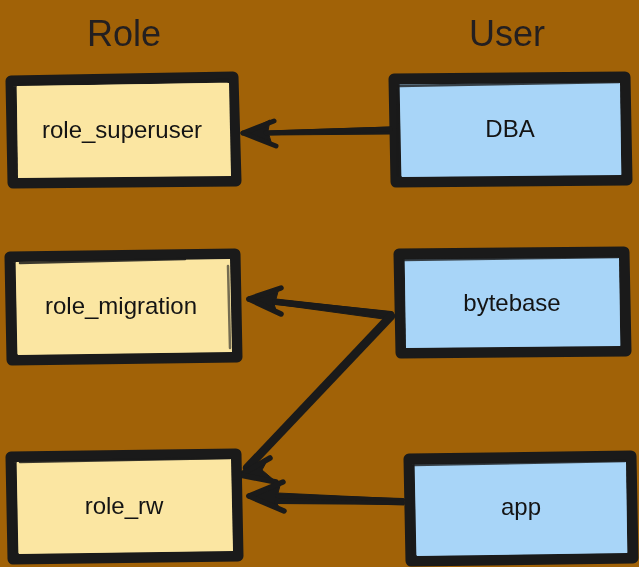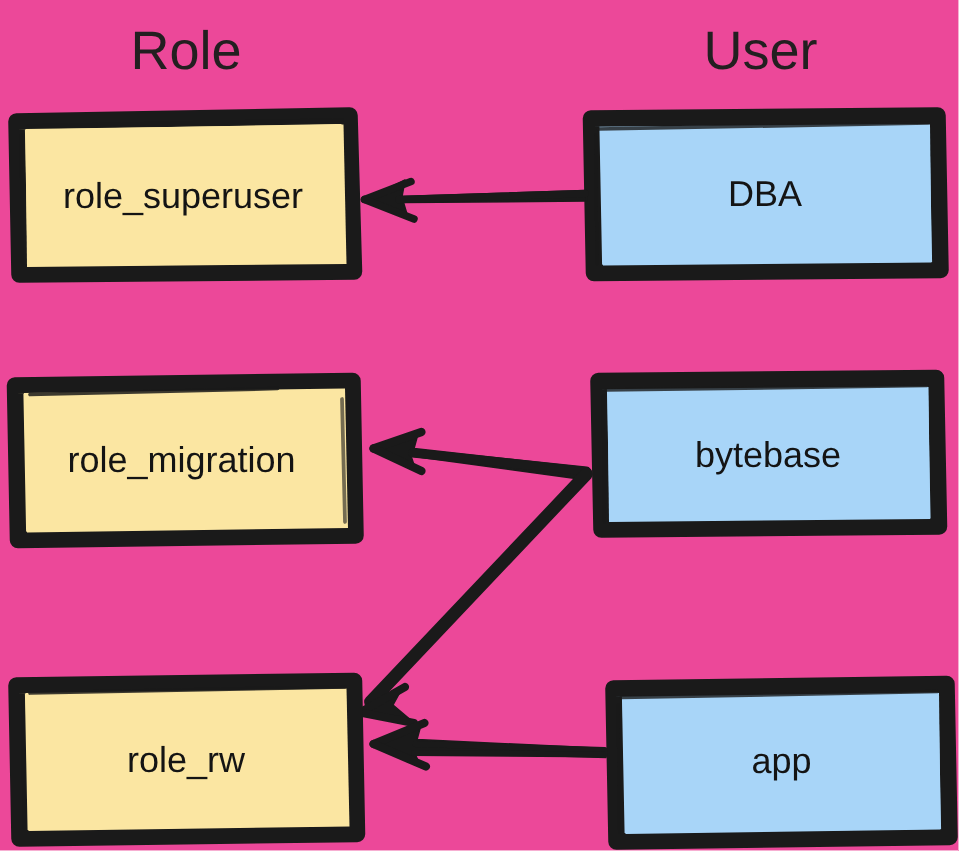--- a/index.html
+++ b/index.html
@@ -11,21 +11,21 @@
   body {
     width: 639px;
     height: 567px;
     font-family: "Liberation Sans", sans-serif;
     overflow: hidden;
   }
   #diagram-root {
     position: relative;
     width: 639px;
     height: 567px;
-    background: #ec4899;
+    background: #a16207;
   }
   svg#diagram-svg {
     position: absolute;
     top: 0;
     left: 0;
     width: 639px;
     height: 567px;
     display: block;
   }
   .col-header {

